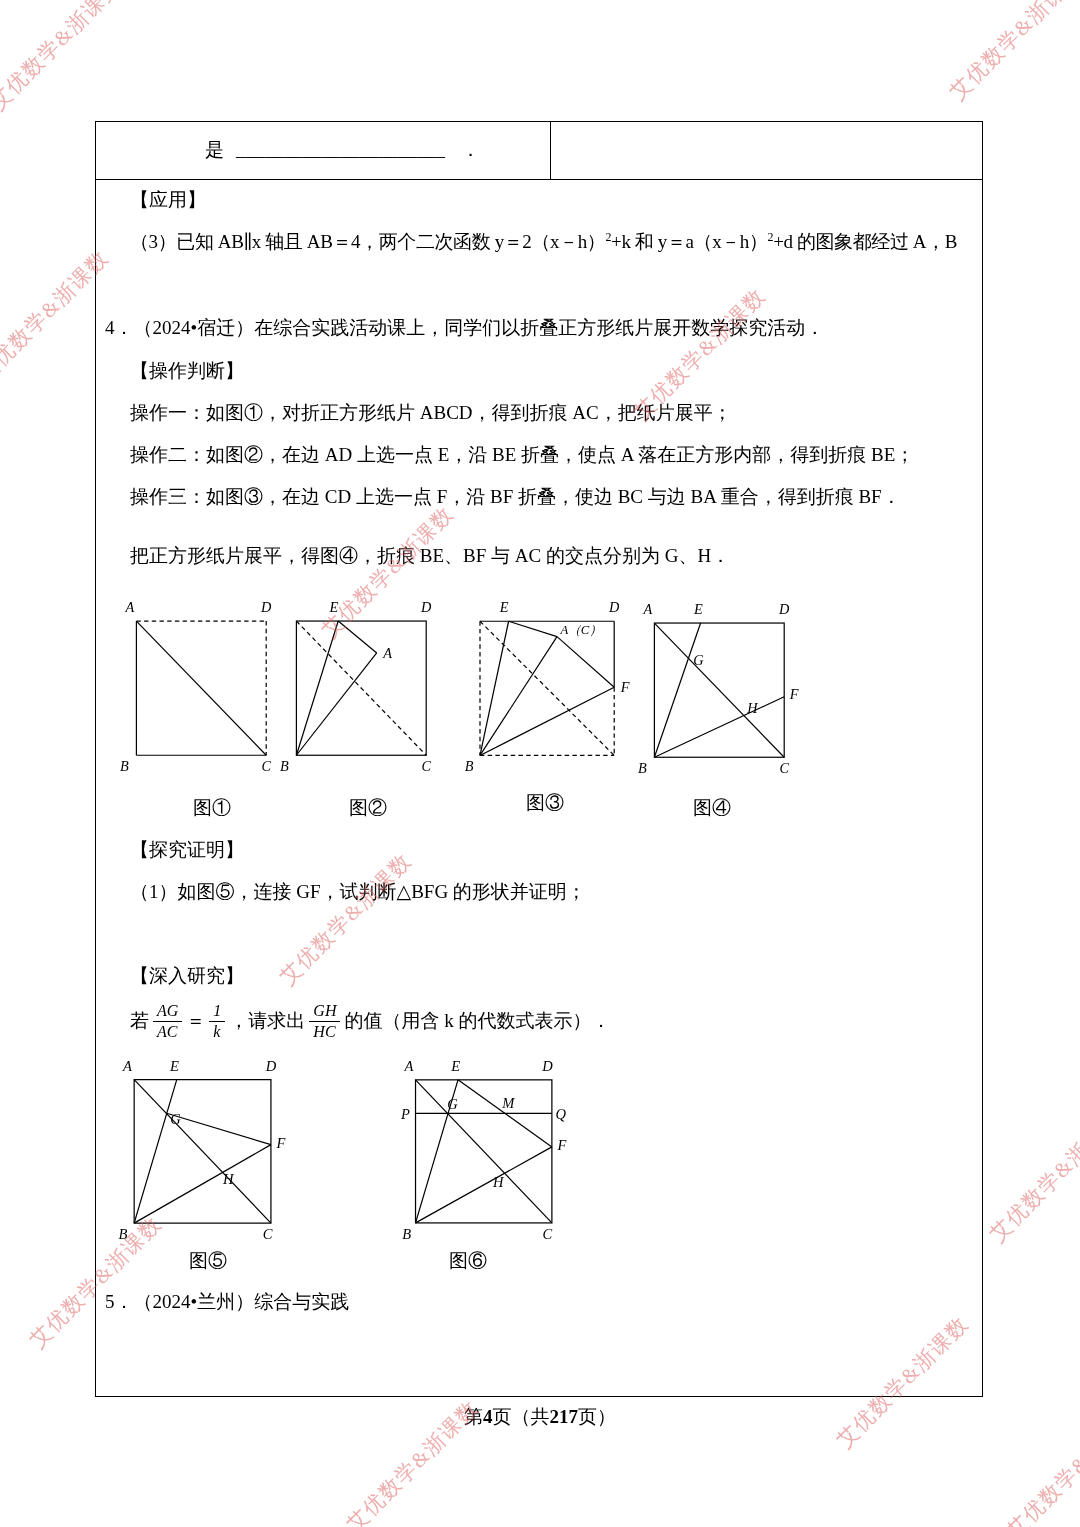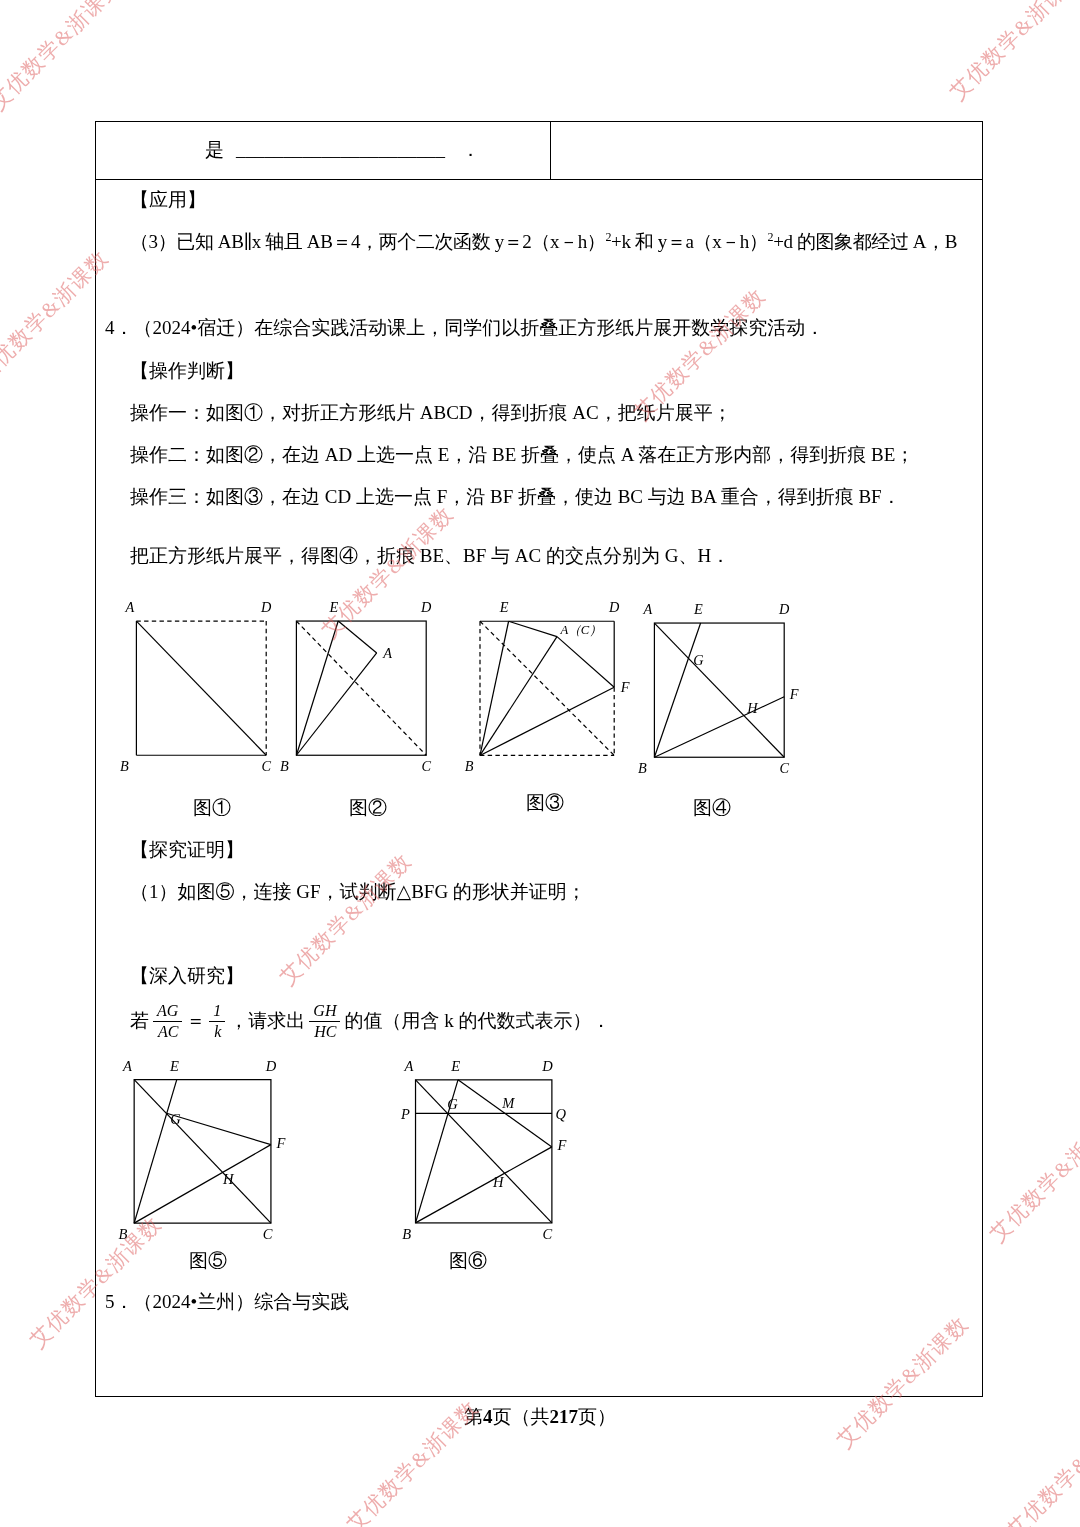--- a/index.html
+++ b/index.html
@@ -14,21 +14,21 @@
   .tight{letter-spacing:-0.4px;}
   .line sup{font-size:12px;vertical-align:super;line-height:0;}
   .caption{position:absolute;font-size:19px;width:160px;text-align:center;z-index:3;}
   .figure{position:absolute;z-index:3;}
   .figure .e{stroke:#000;stroke-width:1.1;fill:none;}
   .figure .d{stroke-dasharray:4 3;}
   .figure text{font-family:"Liberation Serif","DejaVu Serif",serif;font-style:italic;
                font-size:13px;fill:#000;text-anchor:middle;}
   .figure text.small{font-size:11.5px;}
   .formula-row{position:absolute;display:flex;align-items:center;font-size:19px;z-index:3;}
-  .frac{display:inline-block;text-align:right;vertical-align:middle;font-style:italic;
+  .frac{display:inline-block;text-align:left;vertical-align:middle;font-style:italic;
         font-size:16px;margin:0 4px;line-height:1.1;}
   .frac .num{display:block;border-bottom:1px solid #000;padding:0 4px 1px;}
   .frac .den{display:block;padding:1px 4px 0;font-style:italic;}
   .footer{position:absolute;left:0;top:1404px;width:1080px;text-align:center;font-size:19px;z-index:3;}
   .footer b{font-weight:bold;}
   .blankline{display:inline;}
 </style>
 </head>
 <body>
 

